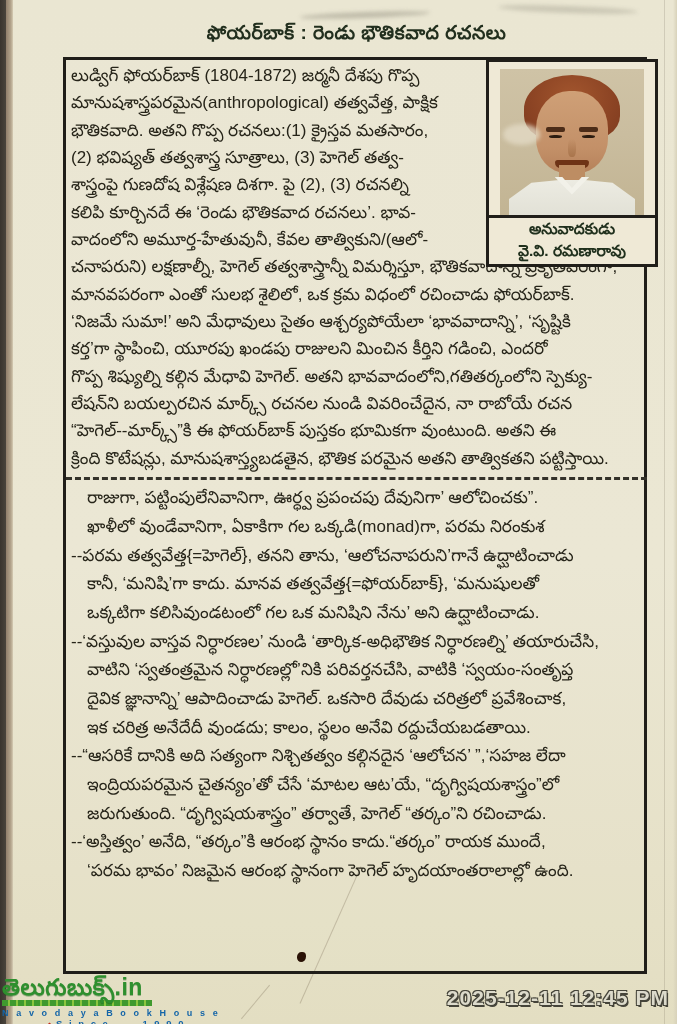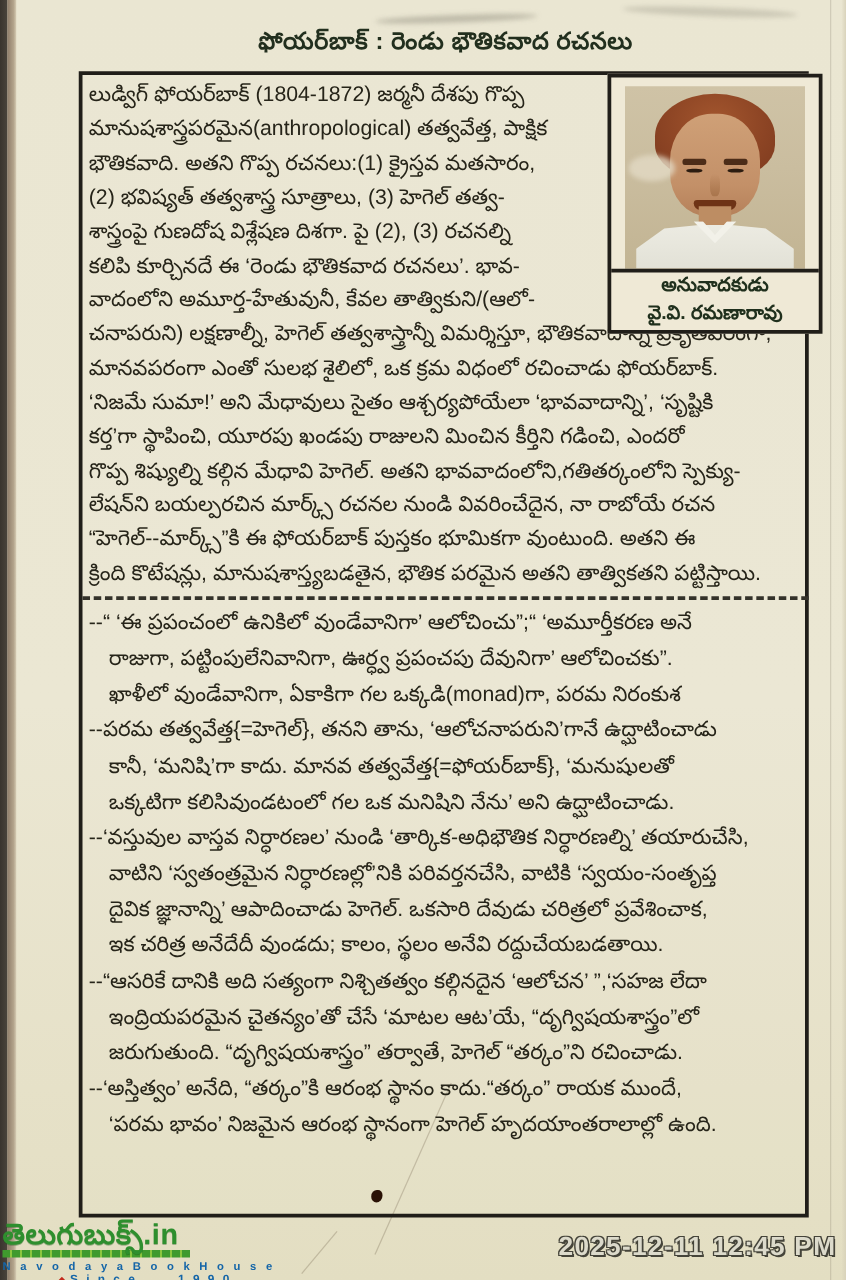--- a/index.html
+++ b/index.html
@@ -133,21 +133,20 @@
     <div class="line">మానవపరంగా ఎంతో సులభ శైలిలో, ఒక క్రమ విధంలో రచించాడు ఫోయర్‌బాక్.</div>
     <div class="line">‘నిజమే సుమా!’ అని మేధావులు సైతం ఆశ్చర్యపోయేలా ‘భావవాదాన్ని’, ‘సృష్టికి</div>
     <div class="line">కర్త’గా స్థాపించి,  యూరపు ఖండపు రాజులని మించిన కీర్తిని గడించి, ఎందరో</div>
     <div class="line">గొప్ప శిష్యుల్ని కల్గిన మేధావి హెగెల్. అతని భావవాదంలోని,గతితర్కంలోని స్పెక్యు-</div>
     <div class="line">లేషన్‌ని బయల్పరచిన మార్క్స్ రచనల నుండి వివరించేదైన, నా రాబోయే రచన</div>
     <div class="line">“హెగెల్--మార్క్స్”కి ఈ ఫోయర్‌బాక్ పుస్తకం భూమికగా వుంటుంది. అతని ఈ</div>
     <div class="line">క్రింది  కొటేషన్లు, మానుషశాస్త్యబడతైన, భౌతిక పరమైన అతని తాత్వికతని పట్టిస్తాయి.</div>
 
     <div class="dashed-sep"></div>
 
-    <div class="qline">--“ ‘ఈ ప్రపంచంలో ఉనికిలో వుండేవానిగా’ ఆలోచించు”;“ ‘అమూర్తీకరణ అనే</div>
     <div class="qline indent">రాజుగా, పట్టింపులేనివానిగా, ఊర్ధ్వ ప్రపంచపు దేవునిగా’ ఆలోచించకు”.</div>
     <div class="qline indent">ఖాళీలో వుండేవానిగా, ఏకాకిగా గల ఒక్కడి(monad)గా,  పరమ నిరంకుశ</div>
     <div class="qline">--పరమ తత్వవేత్త{=హెగెల్}, తనని తాను, ‘ఆలోచనాపరుని’గానే ఉద్ఘాటించాడు</div>
     <div class="qline indent">కానీ, ‘మనిషి’గా కాదు.  మానవ  తత్వవేత్త{=ఫోయర్‌బాక్},  ‘మనుషులతో</div>
     <div class="qline indent">ఒక్కటిగా కలిసివుండటంలో గల ఒక మనిషిని నేను’ అని ఉద్ఘాటించాడు.</div>
     <div class="qline">--‘వస్తువుల వాస్తవ నిర్ధారణల’ నుండి ‘తార్కిక-అధిభౌతిక నిర్ధారణల్ని’ తయారుచేసి,</div>
     <div class="qline indent">వాటిని ‘స్వతంత్రమైన నిర్ధారణల్లో’నికి పరివర్తనచేసి, వాటికి ‘స్వయం-సంతృప్త</div>
     <div class="qline indent">దైవిక జ్ఞానాన్ని’ ఆపాదించాడు హెగెల్. ఒకసారి దేవుడు చరిత్రలో  ప్రవేశించాక,</div>
     <div class="qline indent">ఇక  చరిత్ర  అనేదేదీ వుండదు; కాలం, స్థలం అనేవి రద్దుచేయబడతాయి.</div>
     <div class="qline">--“ఆసరికే దానికి అది సత్యంగా నిశ్చితత్వం కల్గినదైన ‘ఆలోచన’ ”,‘సహజ లేదా</div>

